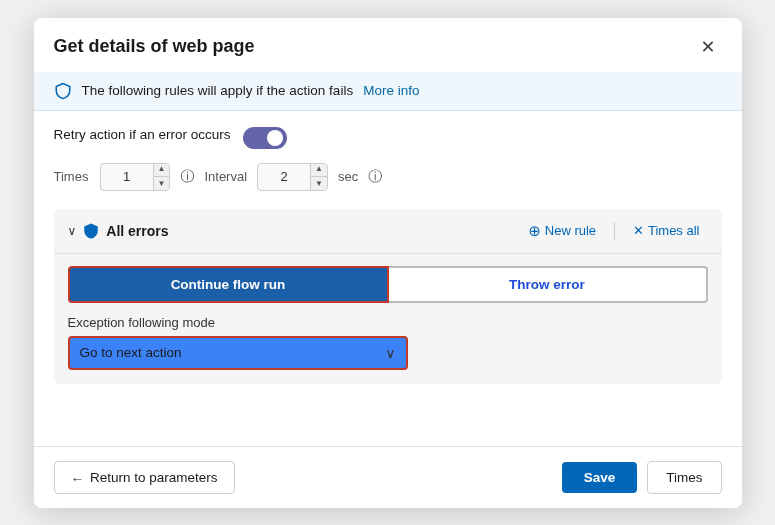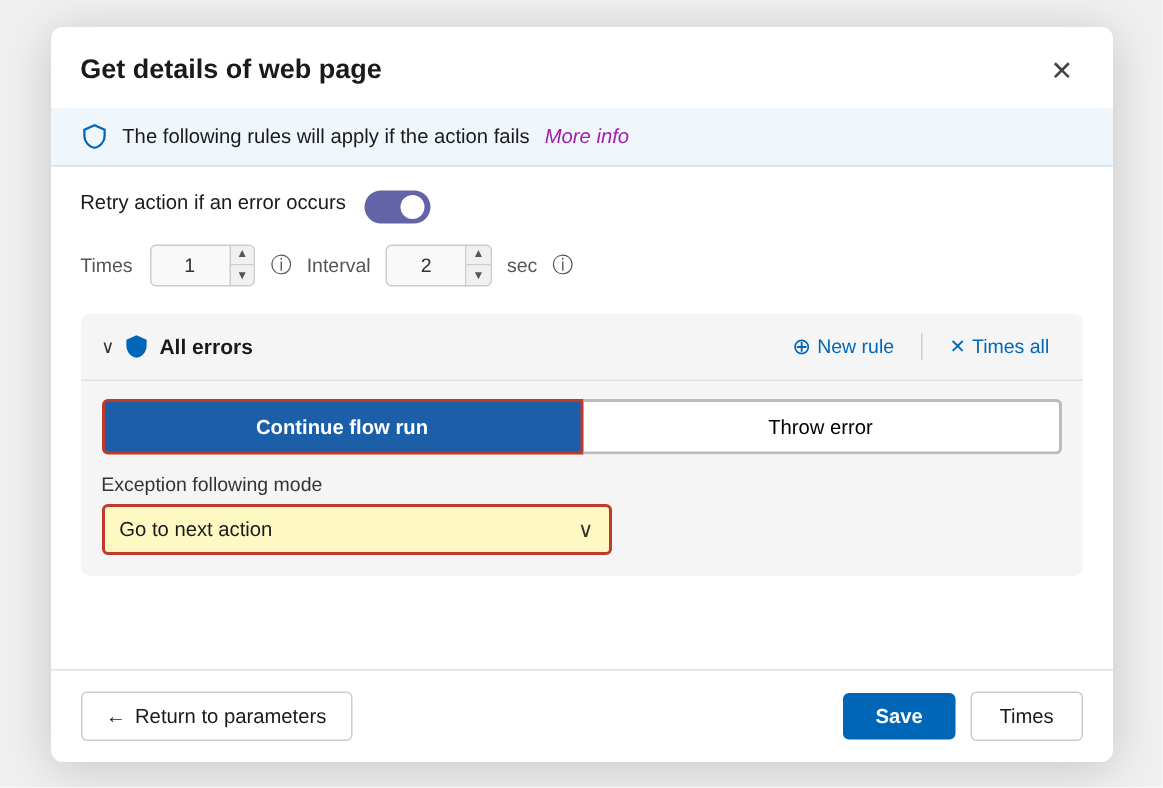--- a/index.html
+++ b/index.html
@@ -50,23 +50,22 @@
       background: #eff6fc;
       border-bottom: 1px solid #cde3f5;
       padding: 10px 20px;
       display: flex;
       align-items: center;
       gap: 10px;
       font-size: 13.5px;
       color: #1a1a1a;
     }
     .info-banner a {
-      color: #a21caf;
+      color: #0369a1;
       text-decoration: none;
-      font-style: italic;
     }
     .shield-icon-wrap {
       display: flex;
       align-items: center;
     }
 
     .dialog-body {
       padding: 16px 20px;
       flex: 1;
     }
@@ -231,25 +230,25 @@
 
     .tab-row {
       display: flex;
       margin: 12px 14px 0 14px;
       gap: 0;
     }
     .tab-btn {
       flex: 1;
       padding: 9px 0;
       font-size: 13.5px;
-      font-weight: 400;
+      font-weight: 700;
       border: 2px solid #bbb;
       background: #fff;
       cursor: pointer;
-      color: #000000;
+      color: #1d4ed8;
       border-radius: 0;
       transition: background 0.1s;
     }
     .tab-btn.active {
       background: #1a5fa8;
       color: #fff;
       border-color: #c0392b;
       border: 2.5px solid #c0392b;
       z-index: 1;
       font-weight: 600;
@@ -267,21 +266,21 @@
     }
     .exception-label {
       font-size: 13px;
       color: #333;
       margin-bottom: 6px;
     }
     .dropdown-wrapper {
       position: relative;
       border: 2px solid #c0392b;
       border-radius: 4px;
-      background: #fef9c3;
+      background: #3b82f6;
       display: flex;
       align-items: center;
       height: 34px;
       width: 340px;
       cursor: pointer;
       padding: 0 10px;
     }
     .dropdown-value {
       font-size: 13.5px;
       color: #1a1a1a;

